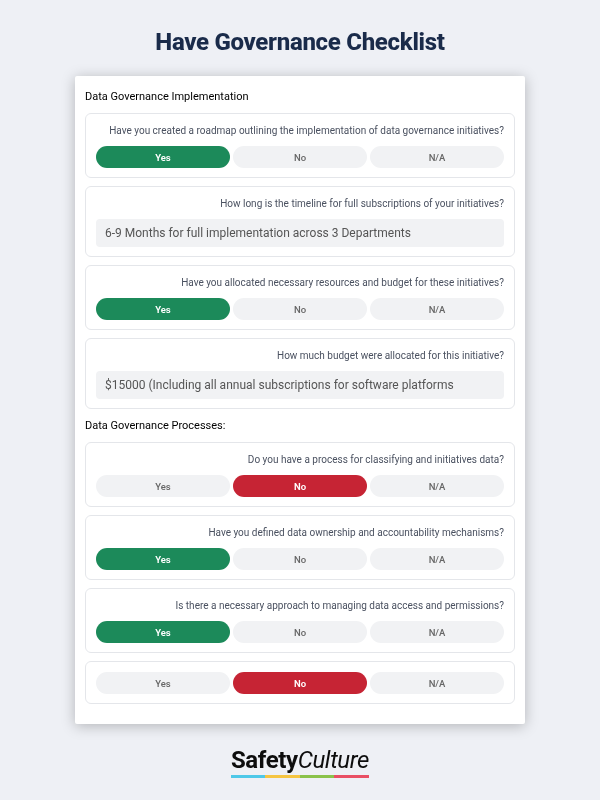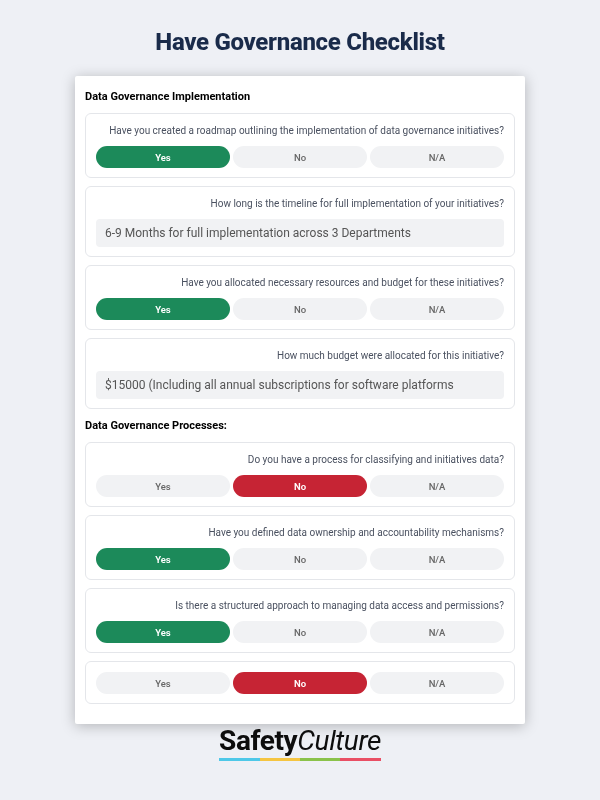--- a/index.html
+++ b/index.html
@@ -23,21 +23,21 @@
     .form-container {
       width: 450px;
       background: #fff;
       box-shadow: 0 2px 14px rgba(0,0,0,0.25);
       border-radius: 2px;
       padding: 12px 10px;
       overflow: hidden;
     }
     .section-title {
       font-size: 11px;
-      font-weight: 700;
+      font-weight: 400;
       color: #000;
       margin-bottom: 10px;
       margin-top: 2px;
     }
     .section-title.second {
       margin-top: 10px;
       margin-bottom: 10px;
     }
     .question-card {
       border: 1px solid #e4e6ea;
@@ -72,21 +72,22 @@
     .opt-btn.green { background: #1c8a5a; color: #fff; font-weight:600; }
     .opt-btn.red { background: #c62434; color: #fff; font-weight:600; }
     .text-answer {
       background: #f1f2f4;
       border-radius: 4px;
       padding: 7px 9px;
       font-size: 12px;
       color: #555;
     }
     .footer-brand {
-      font-size: 28px;
+      margin-top: 22px;
+      font-size: 24px;
       font-weight: 700;
       color: #0d0d0d;
       letter-spacing: -0.4px;
       position: relative;
     }
     .footer-brand .light { font-weight: 400; font-style: italic; }
     .brand-under {
       position: absolute;
       left: 0; right: 0; bottom: -4px;
       height: 3px;
@@ -106,21 +107,21 @@
     <div class="section-title">Data Governance Implementation</div>
     <div class="question-card">
       <div class="question-text">Have you created a roadmap outlining the implementation of data governance initiatives?</div>
       <div class="btn-row">
         <div class="opt-btn green">Yes</div>
         <div class="opt-btn neutral">No</div>
         <div class="opt-btn neutral">N/A</div>
       </div>
     </div>
     <div class="question-card">
-      <div class="question-text">How long is the timeline for full implementation of your initiatives?</div>
+      <div class="question-text">How long is the timeline for full subscriptions of your initiatives?</div>
       <div class="text-answer">6-9 Months for full implementation across 3 Departments</div>
     </div>
     <div class="question-card">
       <div class="question-text">Have you allocated necessary resources and budget for these initiatives?</div>
       <div class="btn-row">
         <div class="opt-btn green">Yes</div>
         <div class="opt-btn neutral">No</div>
         <div class="opt-btn neutral">N/A</div>
       </div>
     </div>
@@ -139,21 +140,21 @@
     </div>
     <div class="question-card">
       <div class="question-text">Have you defined data ownership and accountability mechanisms?</div>
       <div class="btn-row">
         <div class="opt-btn green">Yes</div>
         <div class="opt-btn neutral">No</div>
         <div class="opt-btn neutral">N/A</div>
       </div>
     </div>
     <div class="question-card">
-      <div class="question-text">Is there a structured approach to managing data access and permissions?</div>
+      <div class="question-text">Is there a necessary approach to managing data access and permissions?</div>
       <div class="btn-row">
         <div class="opt-btn green">Yes</div>
         <div class="opt-btn neutral">No</div>
         <div class="opt-btn neutral">N/A</div>
       </div>
     </div>
     <div class="question-card">
       <div class="btn-row">
         <div class="opt-btn neutral">Yes</div>
         <div class="opt-btn red">No</div>

